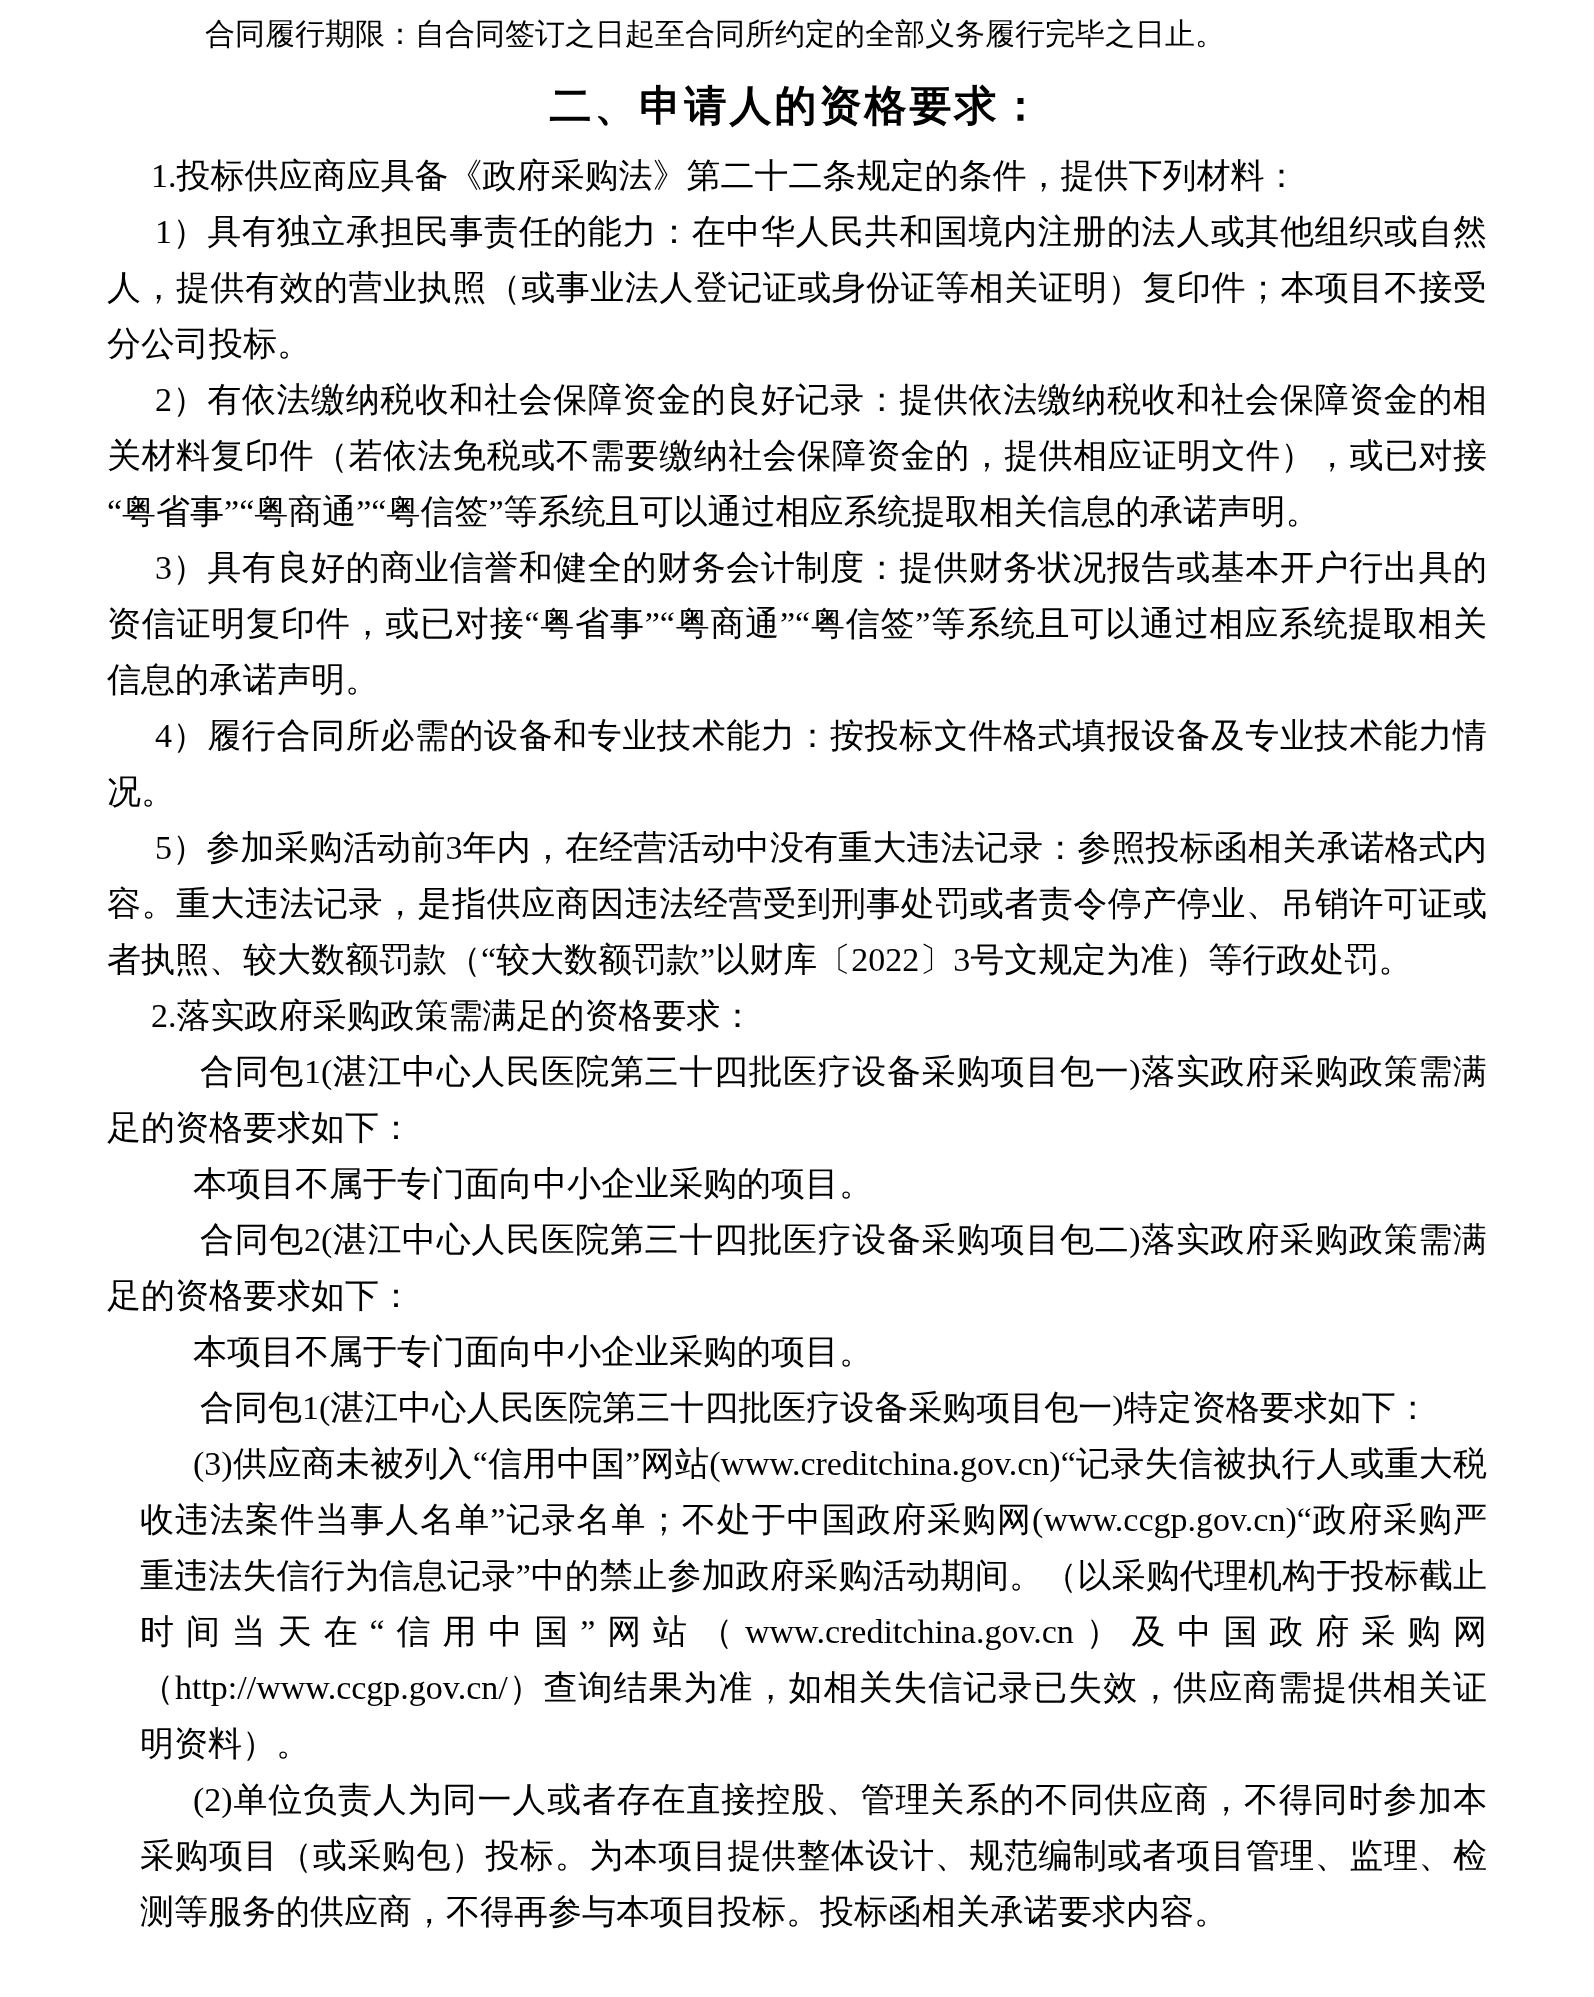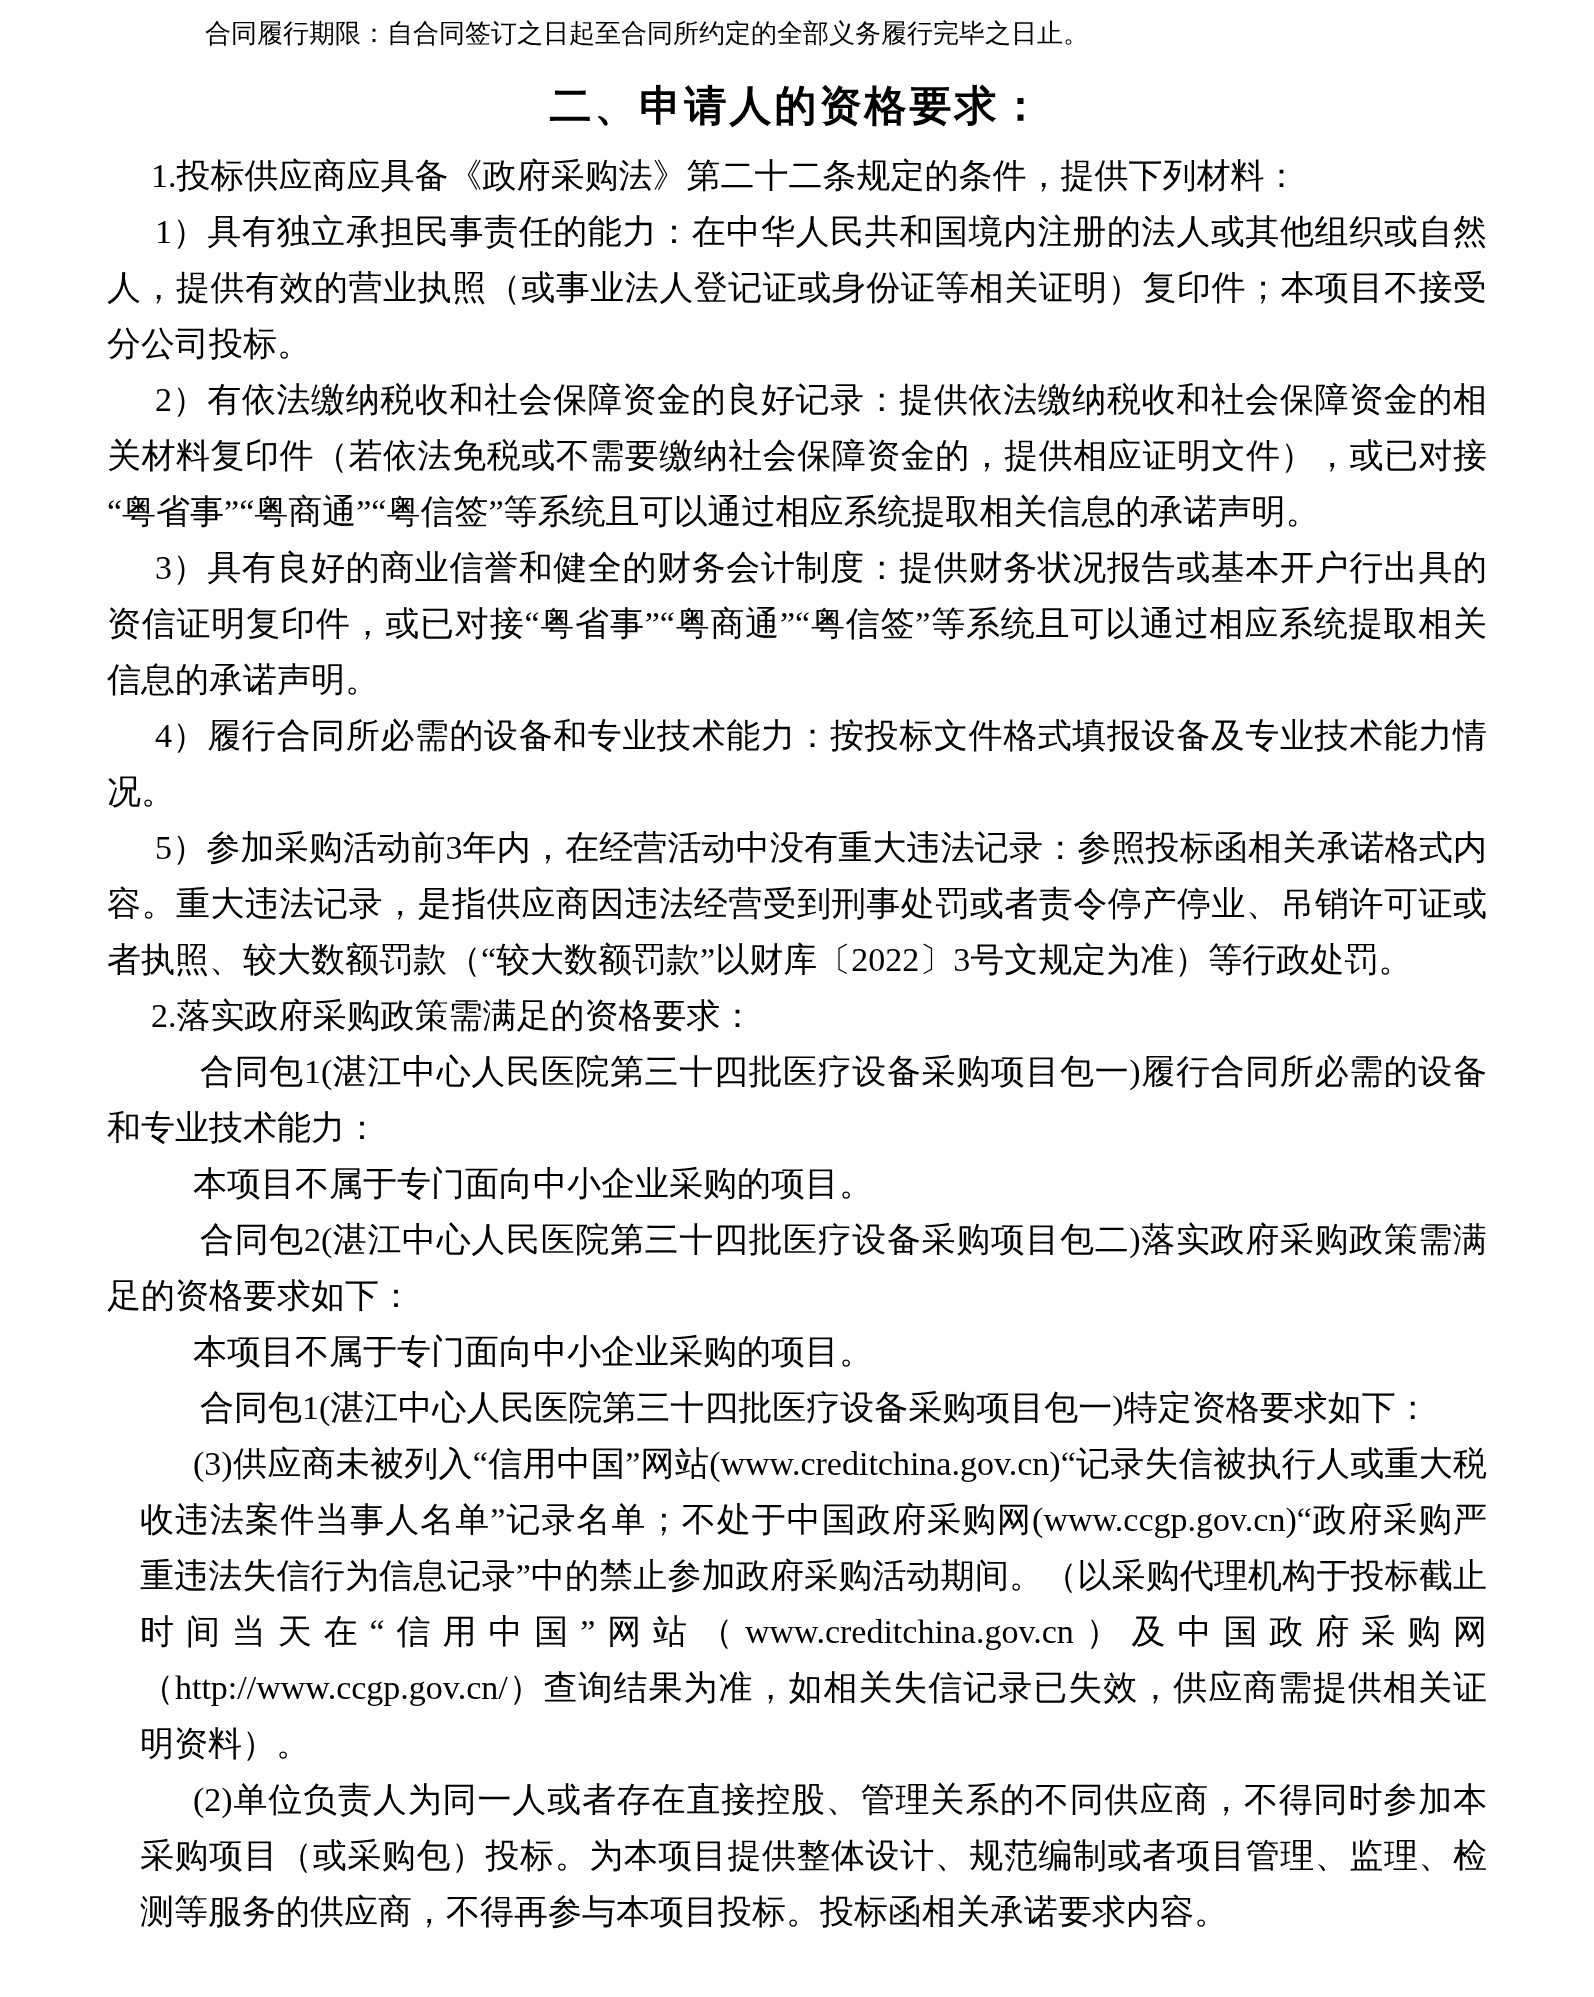--- a/index.html
+++ b/index.html
@@ -15,21 +15,21 @@
     background: #ffffff;
     color: #000000;
     padding: 6px 107px 20px 107px;
     font-family: "Liberation Serif", "DejaVu Serif", serif;
     font-size: 34px;
     line-height: 56px;
     overflow: hidden;
   }
   p { margin: 0; }
   .intro {
-    font-size: 26px;
+    font-size: 30px;
     text-indent: 98px;
     line-height: 56px;
   }
   .heading {
     font-size: 42px;
     font-weight: bold;
     letter-spacing: 3px;
     line-height: 60px;
     margin: 14px 0 12px 0;
     text-align: center;
@@ -55,21 +55,21 @@
 
   <h2 class="heading">二、申请人的资格要求：</h2>
 
   <p class="para ind-num">1.投标供应商应具备《政府采购法》第二十二条规定的条件，提供下列材料：</p>
   <p class="para ind-sub">1）具有独立承担民事责任的能力：在中华人民共和国境内注册的法人或其他组织或自然人，提供有效的营业执照（或事业法人登记证或身份证等相关证明）复印件；本项目不接受分公司投标。</p>
   <p class="para ind-sub">2）有依法缴纳税收和社会保障资金的良好记录：提供依法缴纳税收和社会保障资金的相关材料复印件（若依法免税或不需要缴纳社会保障资金的，提供相应证明文件），或已对接“粤省事”“粤商通”“粤信签”等系统且可以通过相应系统提取相关信息的承诺声明。</p>
   <p class="para ind-sub">3）具有良好的商业信誉和健全的财务会计制度：提供财务状况报告或基本开户行出具的资信证明复印件，或已对接“粤省事”“粤商通”“粤信签”等系统且可以通过相应系统提取相关信息的承诺声明。</p>
   <p class="para ind-sub">4）履行合同所必需的设备和专业技术能力：按投标文件格式填报设备及专业技术能力情况。</p>
   <p class="para ind-sub">5）参加采购活动前3年内，在经营活动中没有重大违法记录：参照投标函相关承诺格式内容。重大违法记录，是指供应商因违法经营受到刑事处罚或者责令停产停业、吊销许可证或者执照、较大数额罚款（“较大数额罚款”以财库〔2022〕3号文规定为准）等行政处罚。</p>
   <p class="para ind-num">2.落实政府采购政策需满足的资格要求：</p>
-  <p class="para ind-pkg">合同包1(湛江中心人民医院第三十四批医疗设备采购项目包一)履行合同所必需的设备和专业技术能力：</p>
+  <p class="para ind-pkg">合同包1(湛江中心人民医院第三十四批医疗设备采购项目包一)落实政府采购政策需满足的资格要求如下：</p>
   <p class="para ind-item">本项目不属于专门面向中小企业采购的项目。</p>
   <p class="para ind-pkg">合同包2(湛江中心人民医院第三十四批医疗设备采购项目包二)落实政府采购政策需满足的资格要求如下：</p>
   <p class="para ind-item">本项目不属于专门面向中小企业采购的项目。</p>
   <p class="para ind-pkg">合同包1(湛江中心人民医院第三十四批医疗设备采购项目包一)特定资格要求如下：</p>
   <p class="para spec">(3)供应商未被列入“信用中国”网站(www.creditchina.gov.cn)“记录失信被执行人或重大税收违法案件当事人名单”记录名单；不处于中国政府采购网(www.ccgp.gov.cn)“政府采购严重违法失信行为信息记录”中的禁止参加政府采购活动期间。（以采购代理机构于投标截止时间当天在“信用中国”网站（www.creditchina.gov.cn）及中国政府采购网（http://www.ccgp.gov.cn/）查询结果为准，如相关失信记录已失效，供应商需提供相关证明资料）。</p>
   <p class="para spec">(2)单位负责人为同一人或者存在直接控股、管理关系的不同供应商，不得同时参加本采购项目（或采购包）投标。为本项目提供整体设计、规范编制或者项目管理、监理、检测等服务的供应商，不得再参与本项目投标。投标函相关承诺要求内容。</p>
 
 </div>
 
 </body></html>

